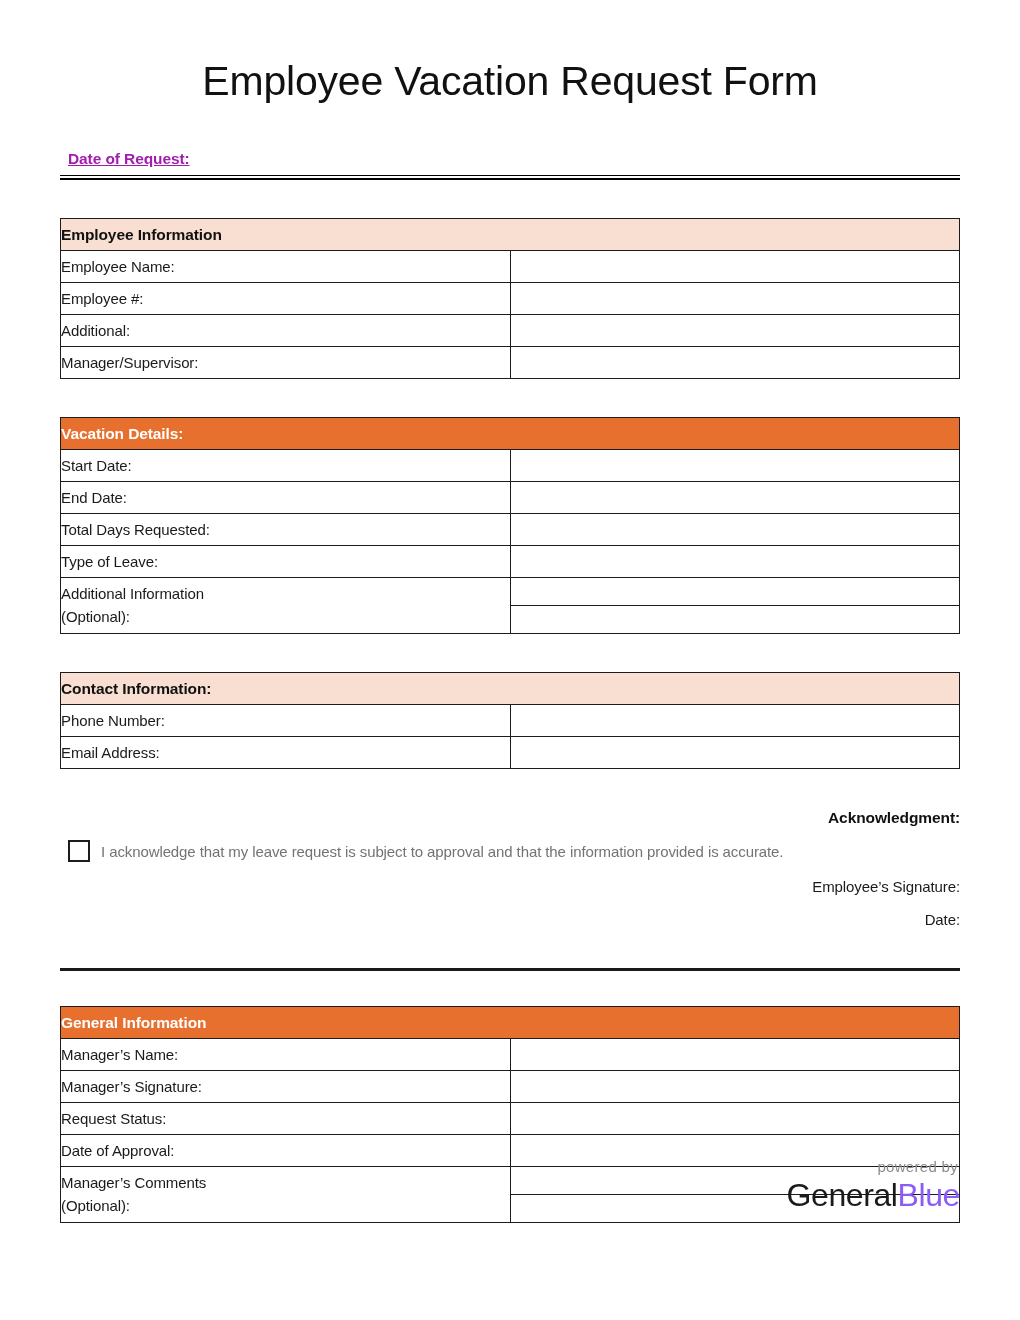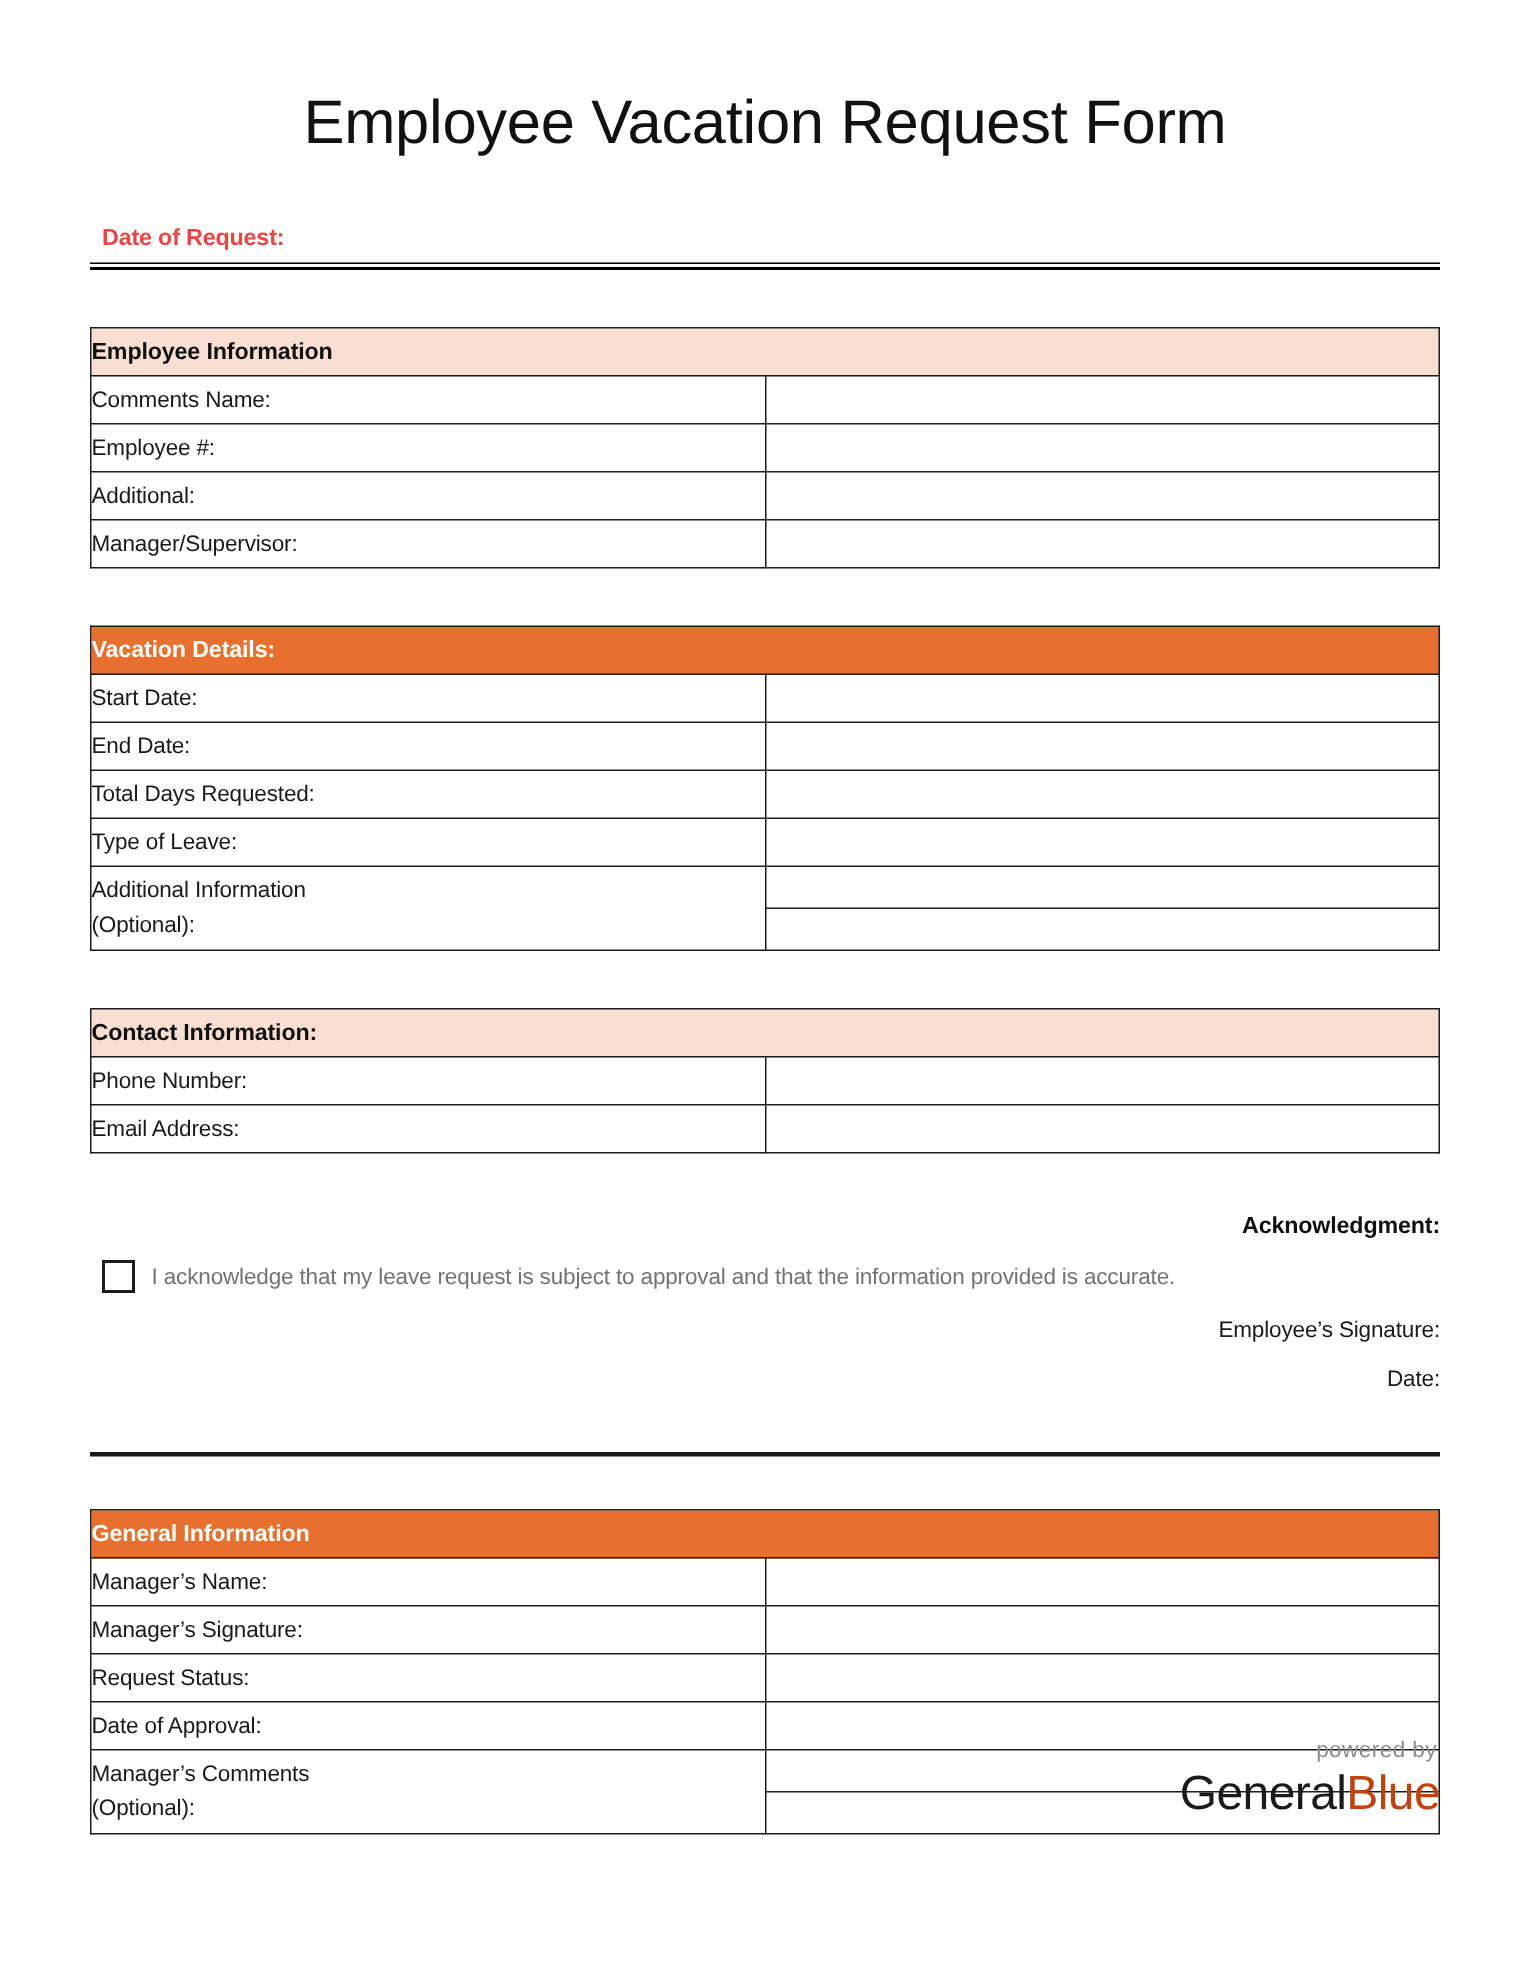--- a/index.html
+++ b/index.html
@@ -39,24 +39,25 @@
   }
 
   
   .date-request-block {
     margin: 45px 60px 0 60px;
     width: 900px;
   }
   .date-request-label {
     font-size: 15.5px;
     font-weight: bold;
-    color: #ef4444;
+    color: #a21caf;
     padding-left: 8px;
     padding-bottom: 7px;
     letter-spacing: -0.1px;
+    text-decoration: underline;
   }
   .rule-thin {
     height: 1px;
     background: #000000;
     width: 100%;
   }
   .rule-gap {
     height: 2px;
     background: #ffffff;
   }
@@ -185,21 +186,21 @@
     color: #8c8c8c;
     letter-spacing: 0.3px;
     margin-bottom: 5px;
     margin-right: 2px;
   }
   .brand {
     font-size: 32px;
     letter-spacing: -0.4px;
   }
   .brand-general { color: #1a1a1a; }
-  .brand-blue { color: #c2410c; text-align: right; }
+  .brand-blue { color: #8b5cf6; text-align: right; }
 </style>
 </head>
 <body>
 
 <div class="page">
 
   <h1 class="doc-title">Employee Vacation Request Form</h1>
 
   <div class="date-request-block">
     <div class="date-request-label">Date of Request:</div>
@@ -209,21 +210,21 @@
   </div>
 
   <div class="table-gap-lg"></div>
 
   <table class="form-table">
     <tbody>
         <tr>
       <th class="section-head head-peach" colspan="2">Employee Information</th>
     </tr>
     <tr>
-      <td class="label-cell">Comments Name:</td>
+      <td class="label-cell">Employee Name:</td>
       <td class="value-cell"></td>
     </tr>
     <tr>
       <td class="label-cell">Employee #:</td>
       <td class="value-cell"></td>
     </tr>
     <tr>
       <td class="label-cell">Additional:</td>
       <td class="value-cell"></td>
     </tr>

